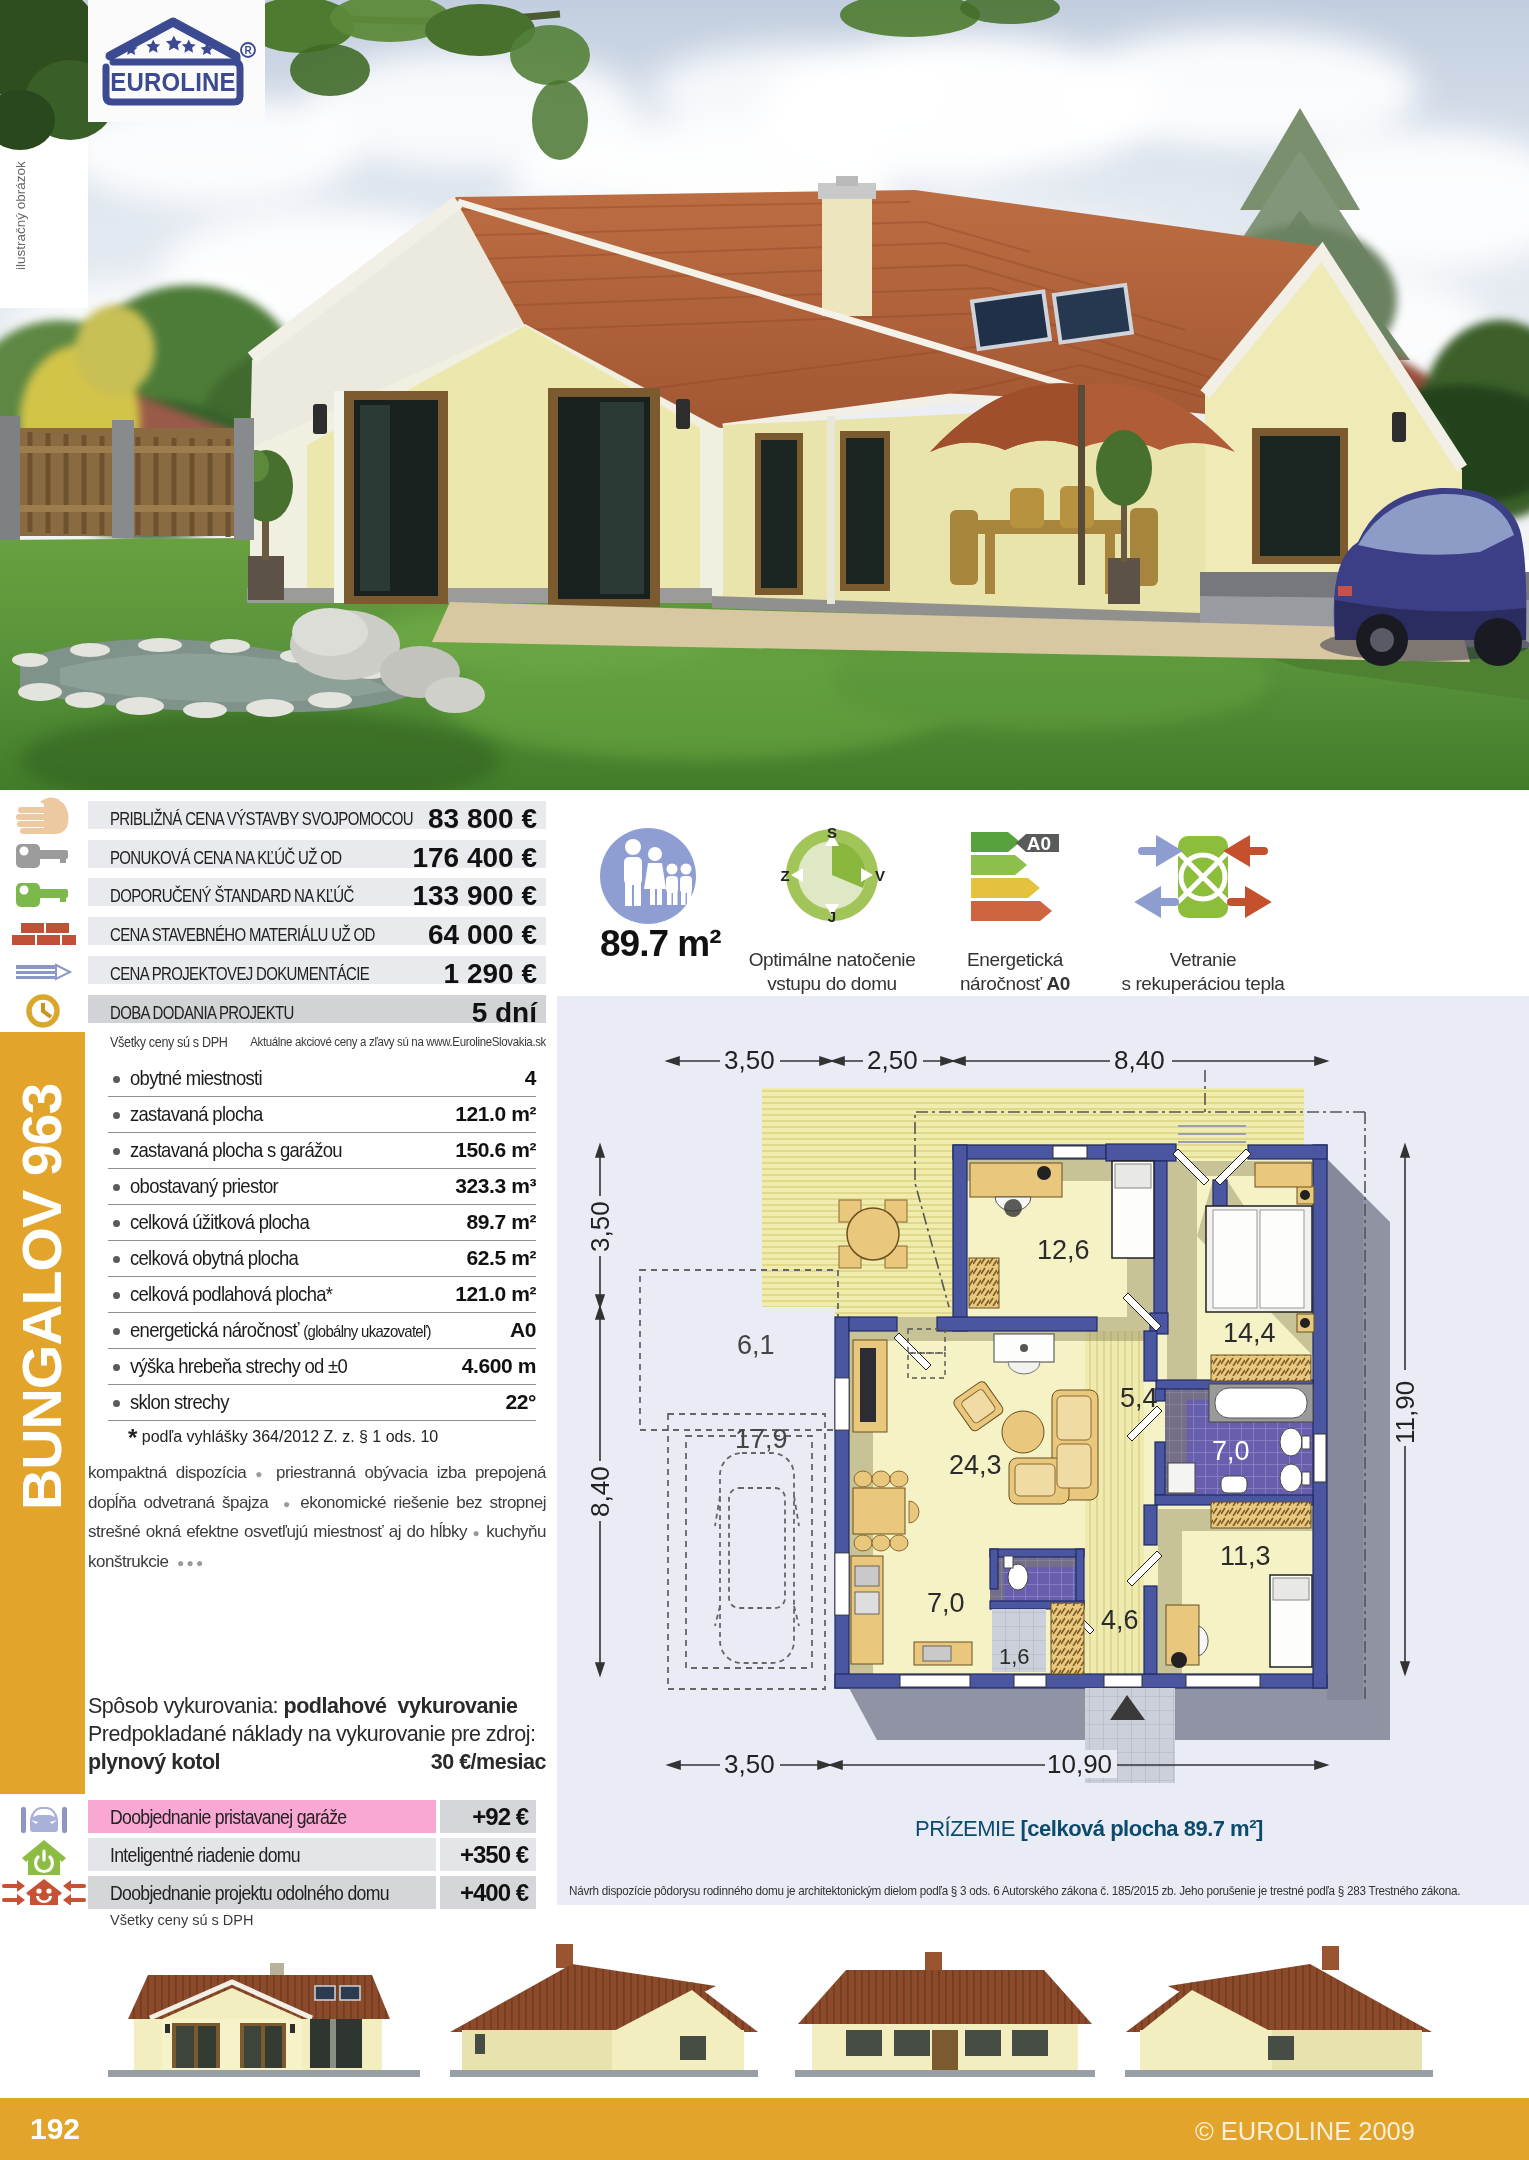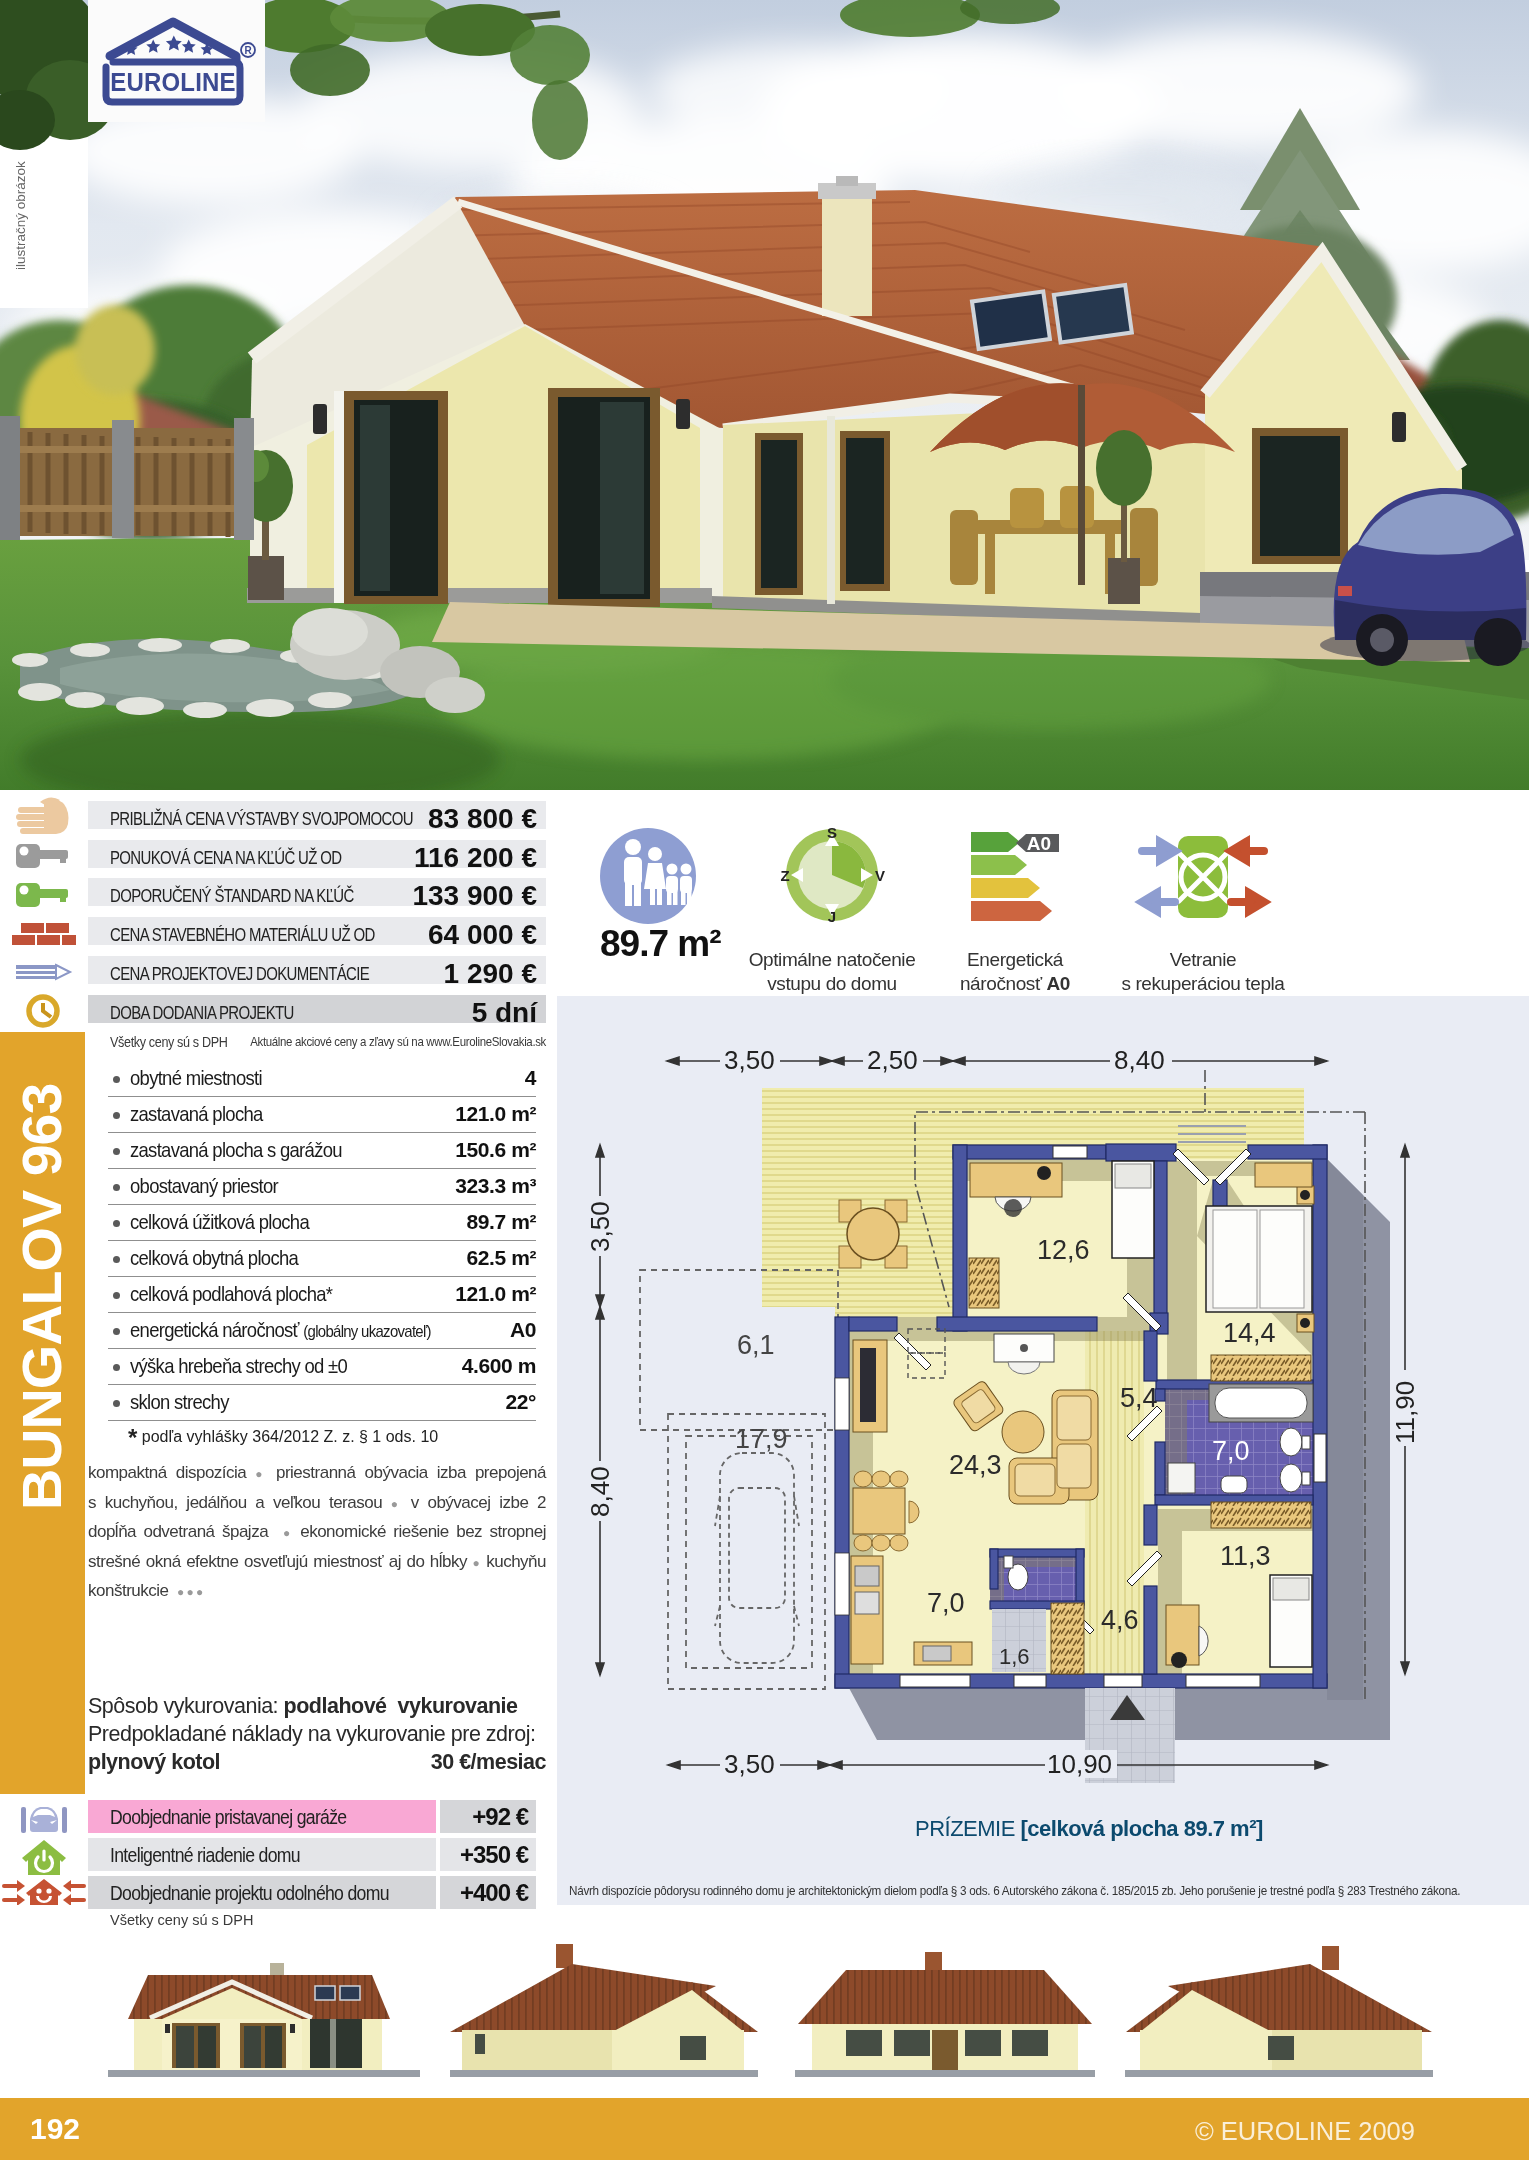--- a/index.html
+++ b/index.html
@@ -357,21 +357,21 @@
 
 <div id="pricetable">
 
   <div class="prow" style="top:801px;">
       <span class="plabel">PRIBLIŽNÁ CENA VÝSTAVBY SVOJPOMOCOU</span>
       <span class="pval">83 800 €</span>
     </div>
 
   <div class="prow" style="top:840px;">
       <span class="plabel">PONUKOVÁ CENA NA KĽÚČ UŽ OD</span>
-      <span class="pval">116 200 €</span>
+      <span class="pval">176 400 €</span>
     </div>
 
   <div class="prow" style="top:878px;">
       <span class="plabel">DOPORUČENÝ ŠTANDARD NA KĽÚČ</span>
       <span class="pval">133 900 €</span>
     </div>
 
   <div class="prow" style="top:917px;">
       <span class="plabel">CENA STAVEBNÉHO MATERIÁLU UŽ OD</span>
       <span class="pval">64 000 €</span>
@@ -466,21 +466,20 @@
       <span class="slab">sklon strechy</span>
       <span class="sval">22°</span>
       <span class="sline"></span>
     </div>
 
   <div class="abs" style="left:128px;top:1424px;font-size:16px;color:#222;"><b style="font-size:24px;vertical-align:-4px;">*</b> podľa vyhlášky 364/2012 Z. z. § 1 ods. 10</div>
 </div>
 
 <div class="abs" style="left:88px;top:1459px;width:458px;font-size:17px;line-height:28.5px;color:#3d3d3d;letter-spacing:-0.5px;" id="desc">
 <div style="white-space:nowrap;text-align-last:justify;">kompaktná dispozícia <span style="color:#9a9a9a;font-size:12px;">●</span> priestranná obývacia izba prepojená</div>
-<div style="white-space:nowrap;text-align-last:justify;">s kuchyňou, jedálňou a veľkou terasou <span style="color:#9a9a9a;font-size:12px;">●</span> v obývacej izbe 2</div>
 <div style="white-space:nowrap;text-align-last:justify;">dopĺňa odvetraná špajza &nbsp;<span style="color:#9a9a9a;font-size:12px;">●</span> ekonomické riešenie bez stropnej</div>
 <div style="white-space:nowrap;text-align-last:justify;">strešné okná efektne osvetľujú miestnosť aj do hĺbky <span style="color:#9a9a9a;font-size:12px;">●</span> kuchyňu</div>
 <div>konštrukcie &nbsp;<span style="color:#9a9a9a;font-size:12px;">● ● ●</span></div>
 </div>
 
 <div class="abs" style="left:88px;top:1694px;width:458px;font-size:21.5px;color:#2a2a2a;letter-spacing:-0.5px;" id="heating">
   <div>Spôsob vykurovania: <b>podlahové&nbsp; vykurovanie</b></div>
   <div style="margin-top:3px;">Predpokladané náklady na vykurovanie pre zdroj:</div>
   <div style="margin-top:3px;"><b>plynový kotol</b><b style="float:right;">30 €/mesiac</b></div>
 </div>

